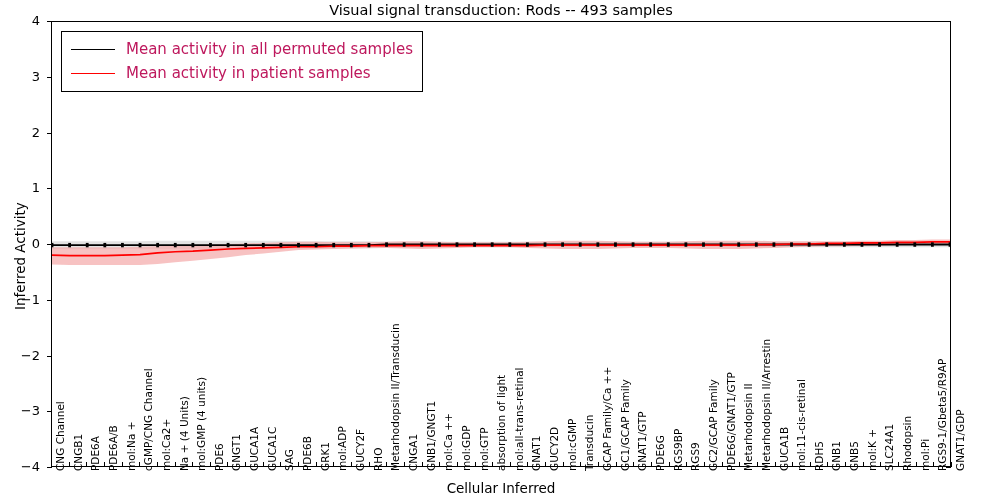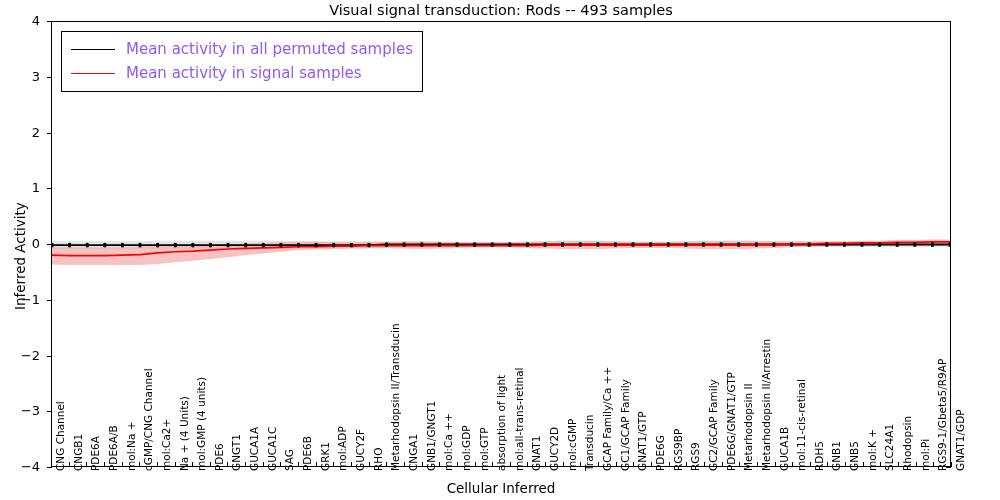--- a/index.html
+++ b/index.html
@@ -50,21 +50,21 @@
   
   #legend{
     position:absolute;left:61px;top:31px;
     border:1.1px solid #000;background:#fff;
     padding:5px 9px 6px 9px;box-sizing:border-box;
   }
   .legrow{display:flex;align-items:center;height:24px;}
   .legline{width:44px;height:0;border-top-width:1.6px;border-top-style:solid;margin-right:11px;}
   .legline.black{border-top-color:#000000;}
   .legline.red{border-top-color:#ff0000;}
-  .legtext{font-size:15px;color:#8b5cf6;white-space:nowrap;}
+  .legtext{font-size:15px;color:#be185d;white-space:nowrap;}
 </style>
 </head>
 <body>
 
 <div id="root">
 
   <div id="title">Visual signal transduction: Rods -- 493 samples</div>
 
   <div id="ylabel">Inferred Activity</div>
   <div id="yticks-container">
@@ -276,17 +276,17 @@
     </div>
   <div id="xlabel">Cellular Inferred</div>
 
   <div id="legend">
     <div class="legrow">
       <span class="legline black"></span>
       <span class="legtext">Mean activity in all permuted samples</span>
     </div>
     <div class="legrow">
       <span class="legline red"></span>
-      <span class="legtext">Mean activity in signal samples</span>
+      <span class="legtext">Mean activity in patient samples</span>
     </div>
   </div>
 
 </div>
 
 </body></html>

